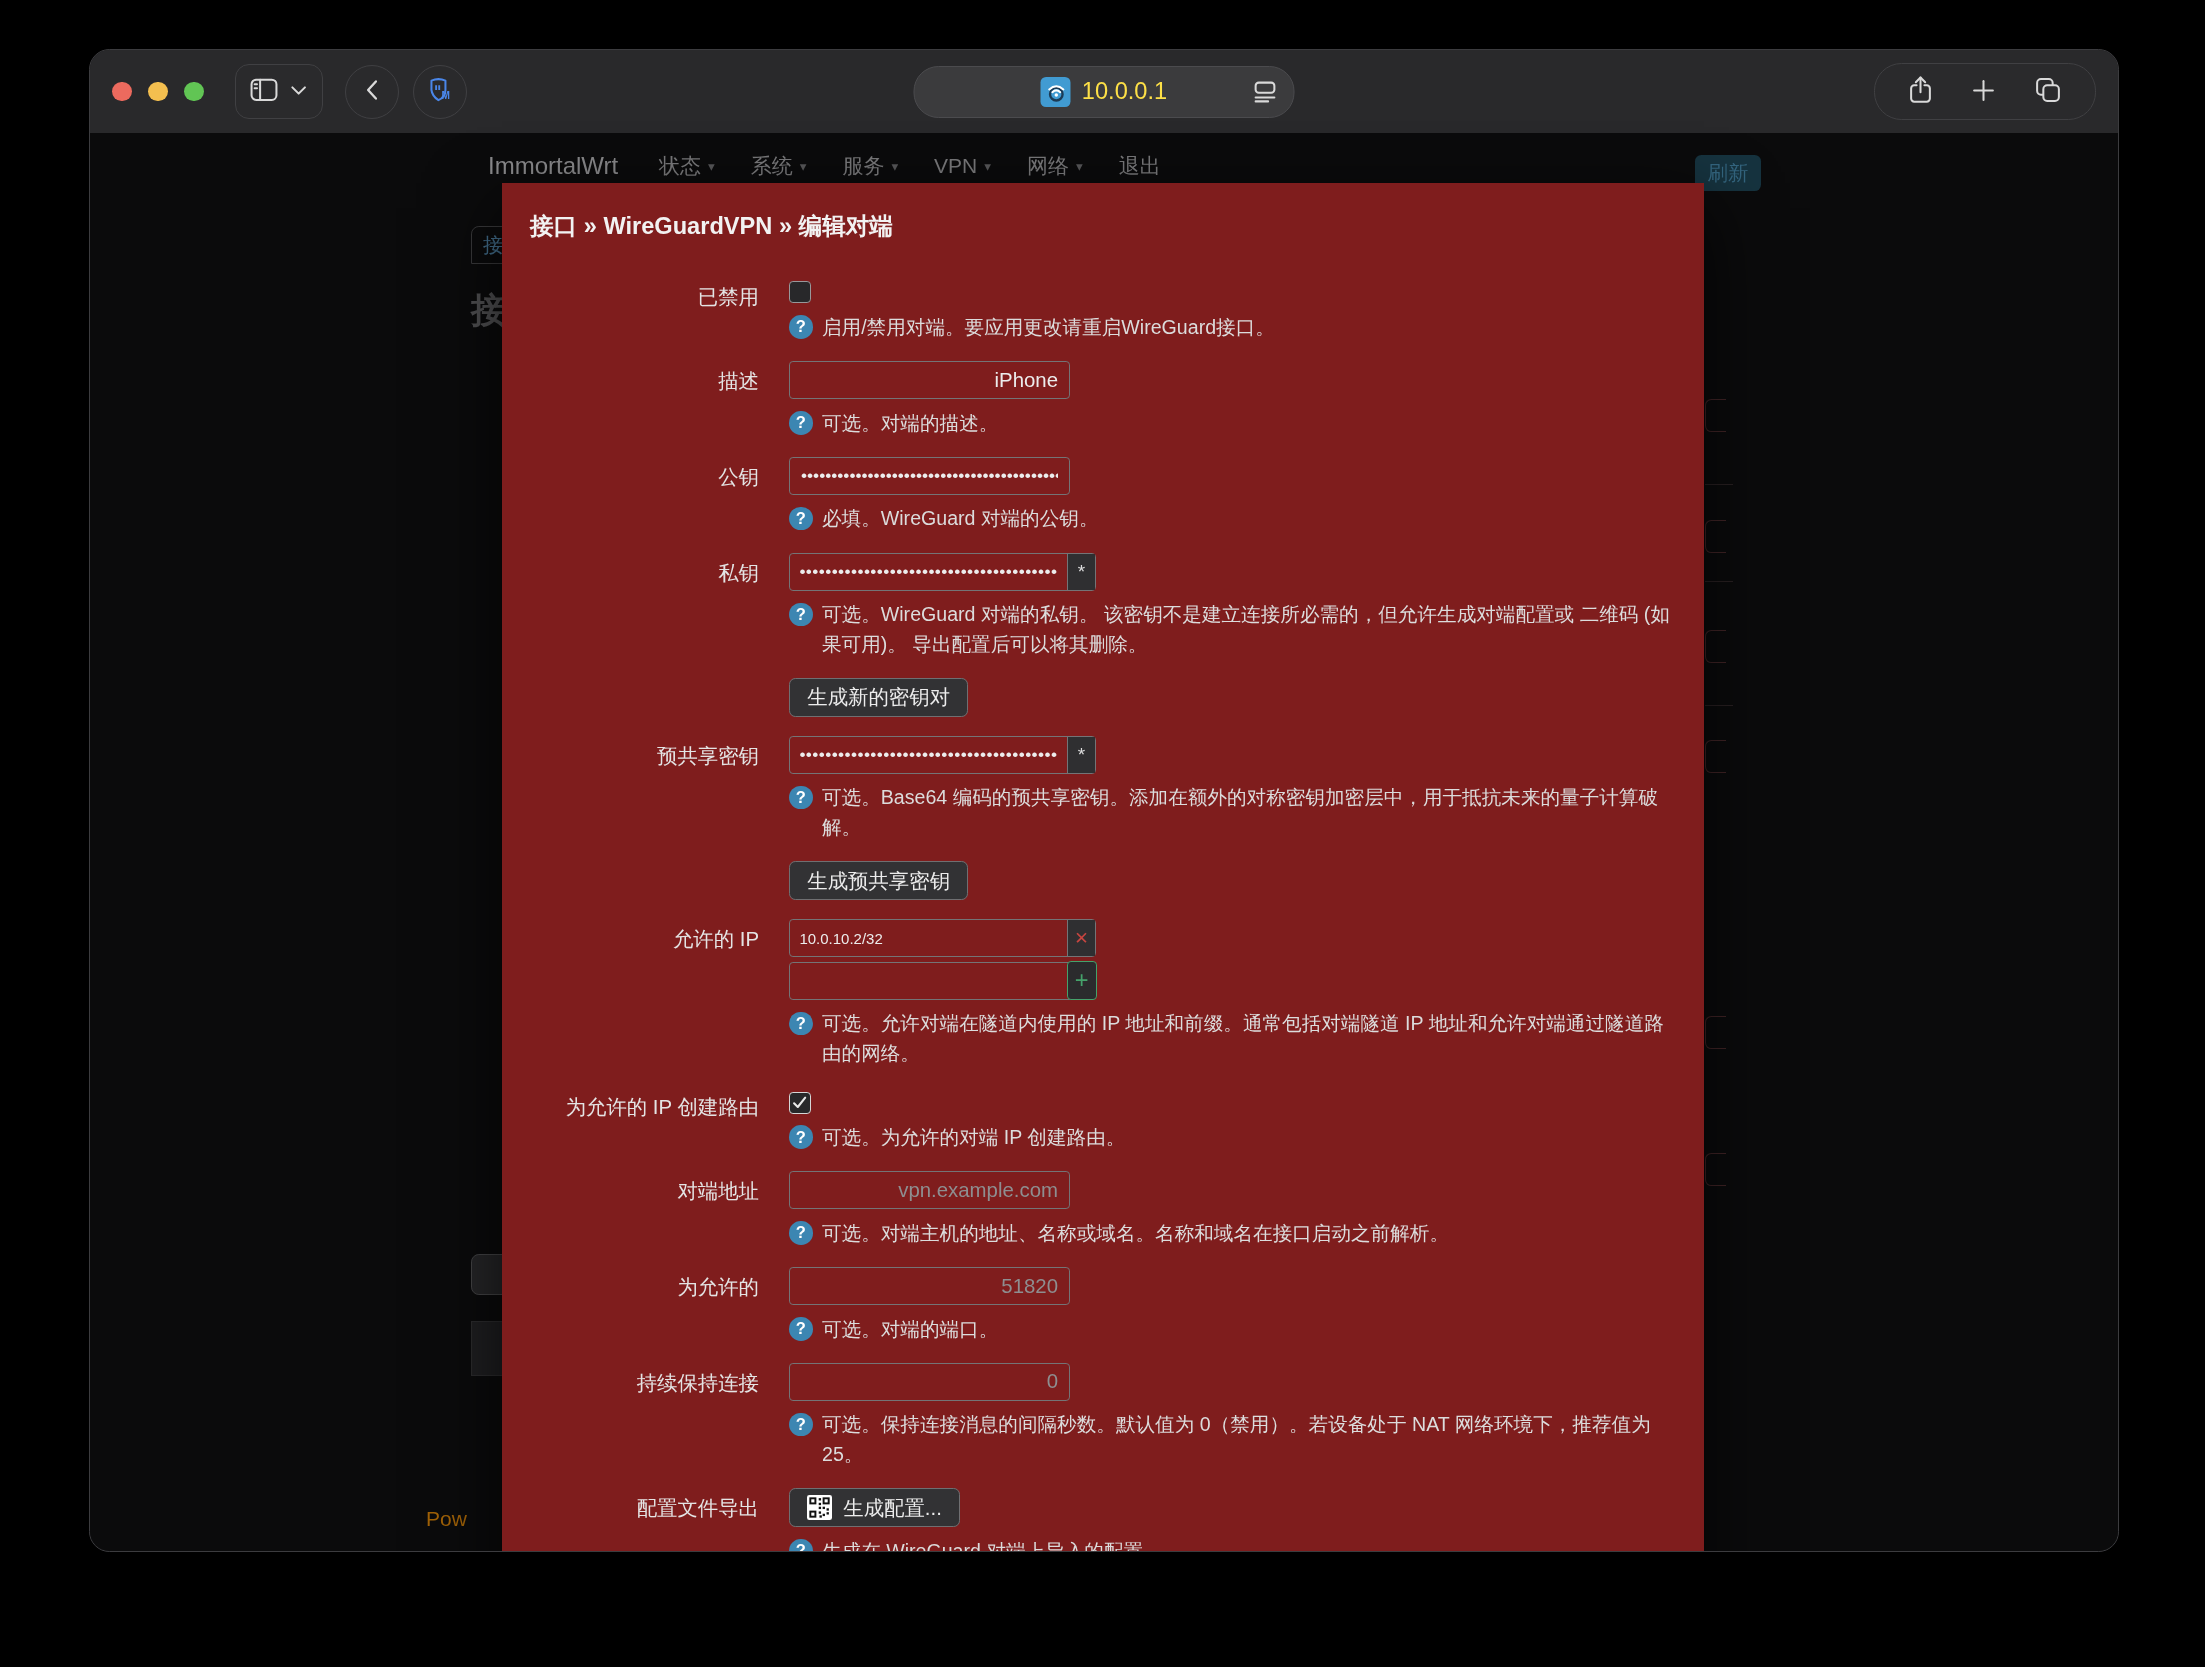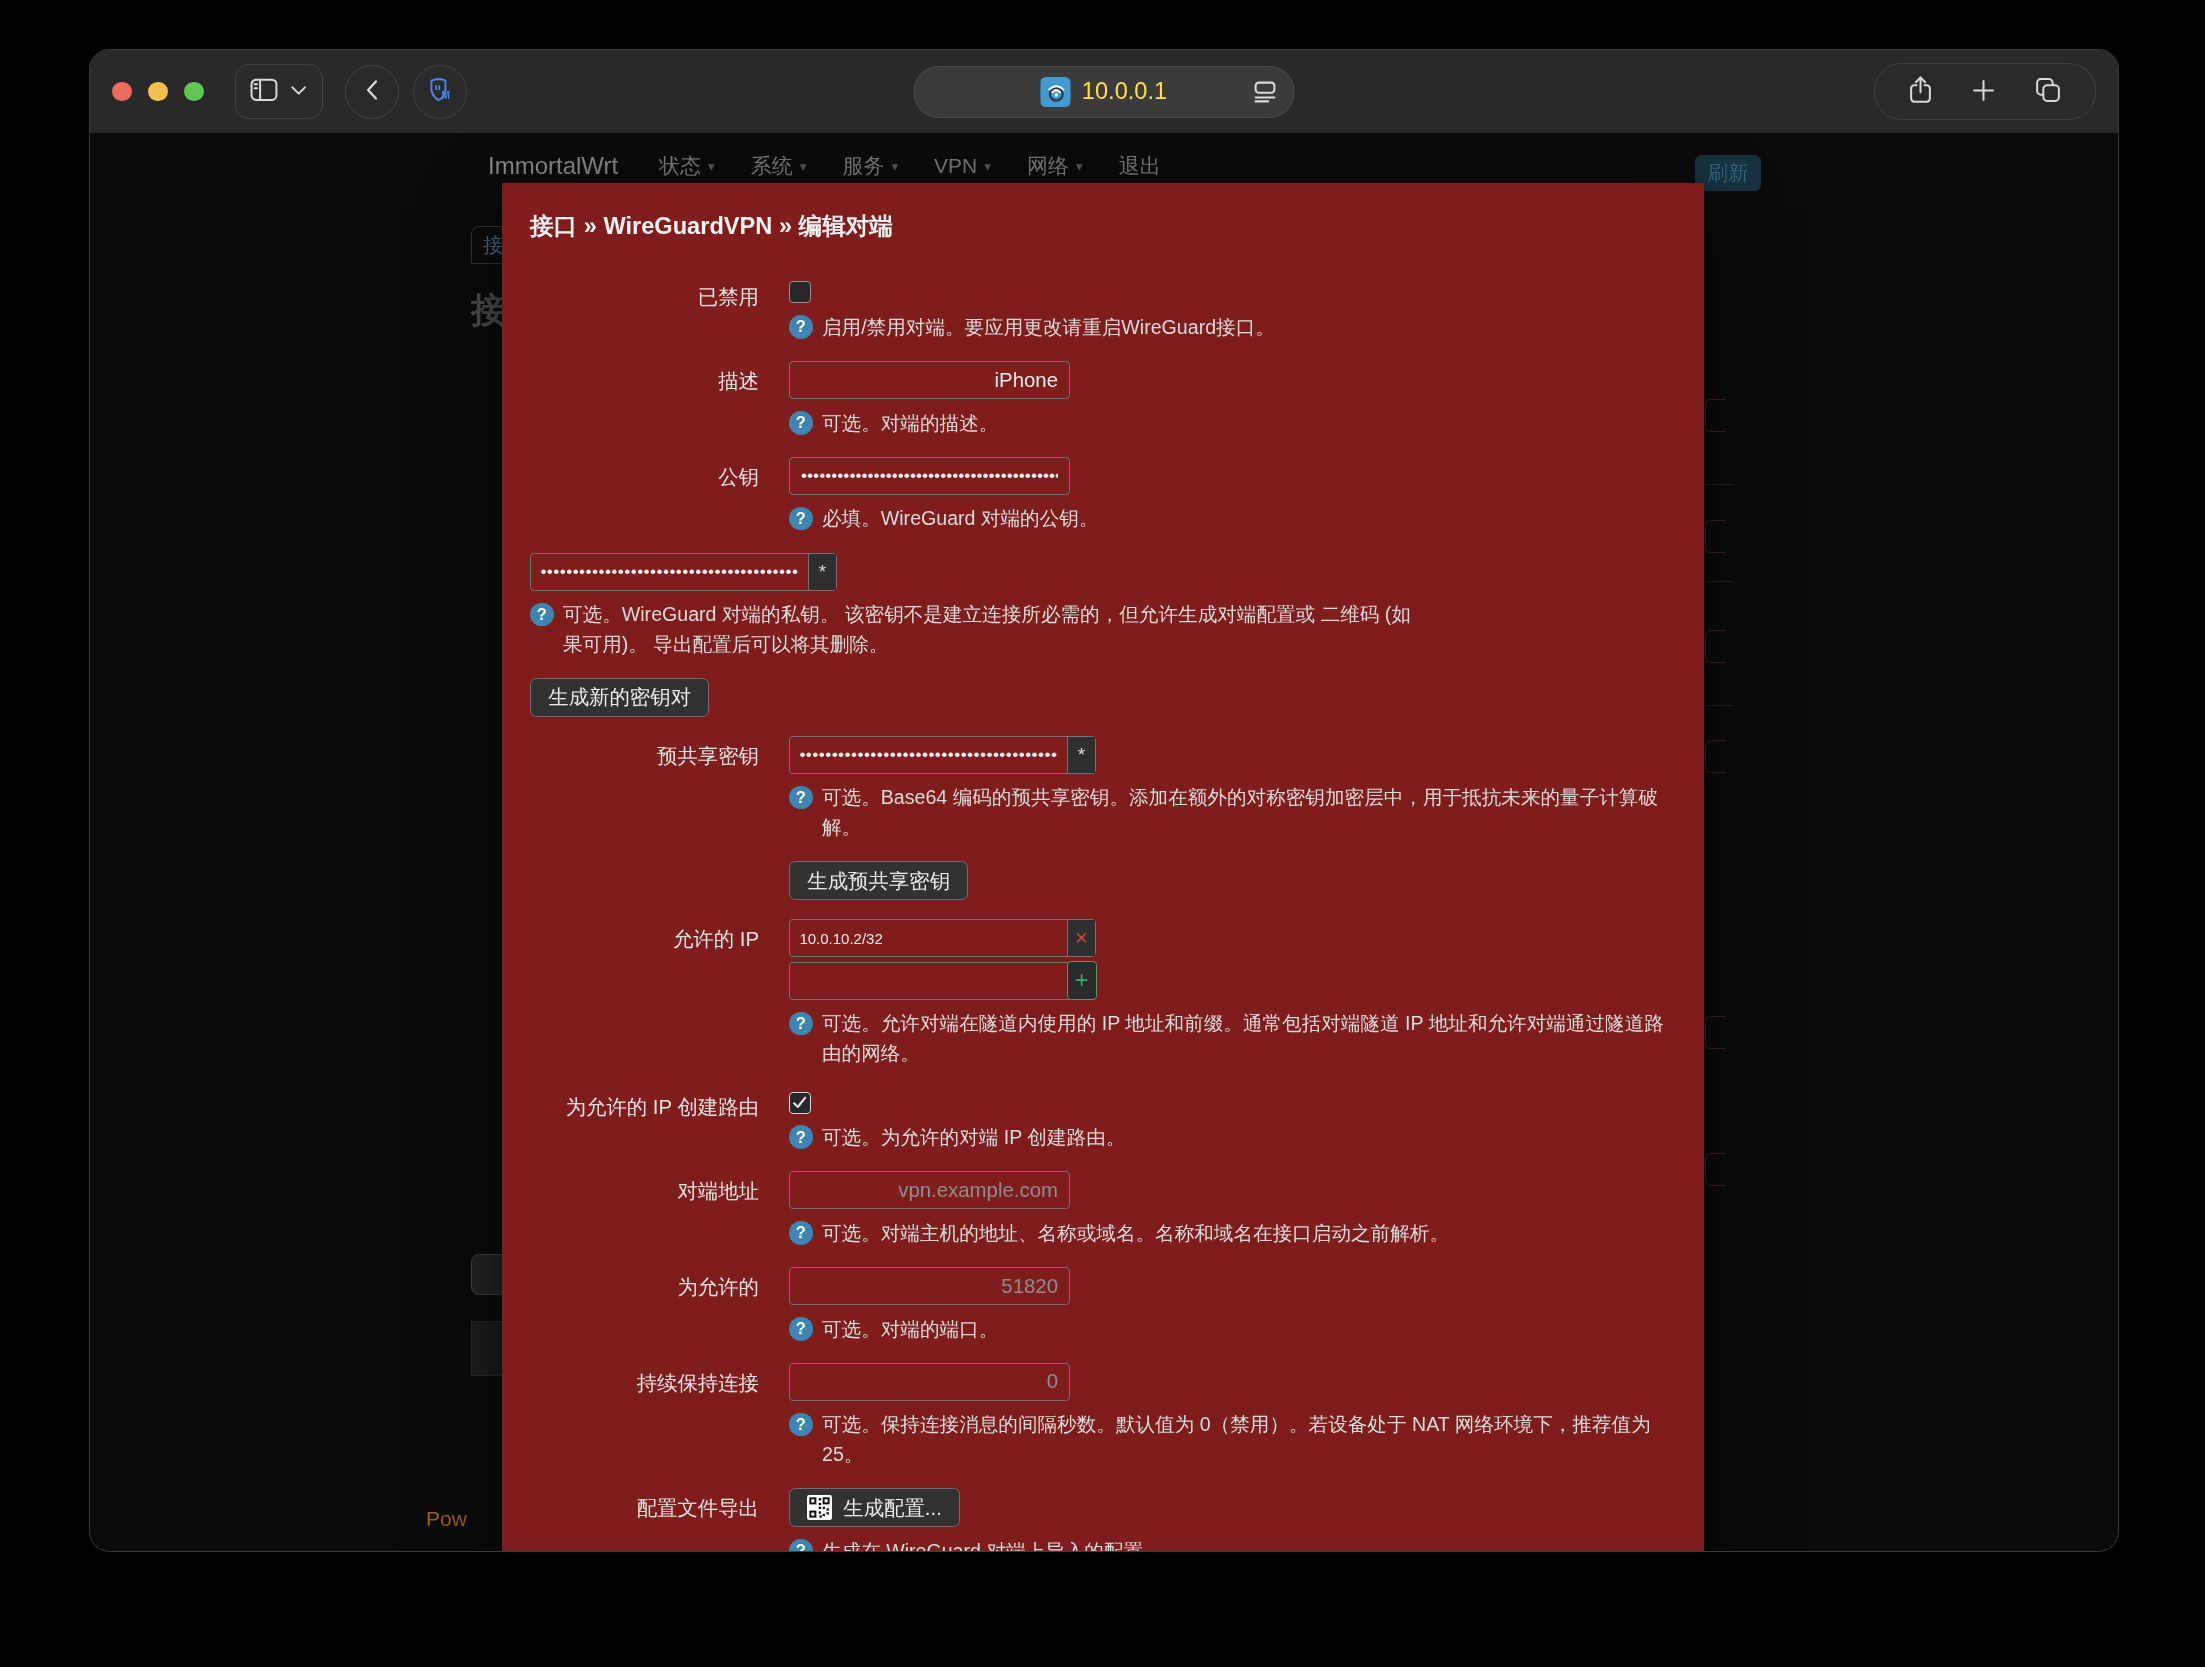--- a/index.html
+++ b/index.html
@@ -257,20 +257,21 @@
         <div class="row-ctrl">
           <input class="tinput dots" style="font-size: 17.3px;" type="text" value="••••••••••••••••••••••••••••••••••••••••••••">
           <div class="help">
             <span class="help-icon">?</span>
             <span class="help-text">必填。WireGuard 对端的公钥。</span>
           </div>
         </div>
       </div>
 
       <div class="row">
+        <div class="row-label">私钥</div>
         <div class="row-ctrl">
           <span class="combo">
             <input class="dots" type="text" value="••••••••••••••••••••••••••••••••••••••••••" style="">
             <span class="seg">*</span>
           </span>
           <div class="help">
             <span class="help-icon">?</span>
             <span class="help-text">可选。WireGuard 对端的私钥。 该密钥不是建立连接所必需的，但允许生成对端配置或 二维码 (如果可用)。 导出配置后可以将其删除。</span>
           </div>
           <button class="btn btn-gen">生成新的密钥对</button>

